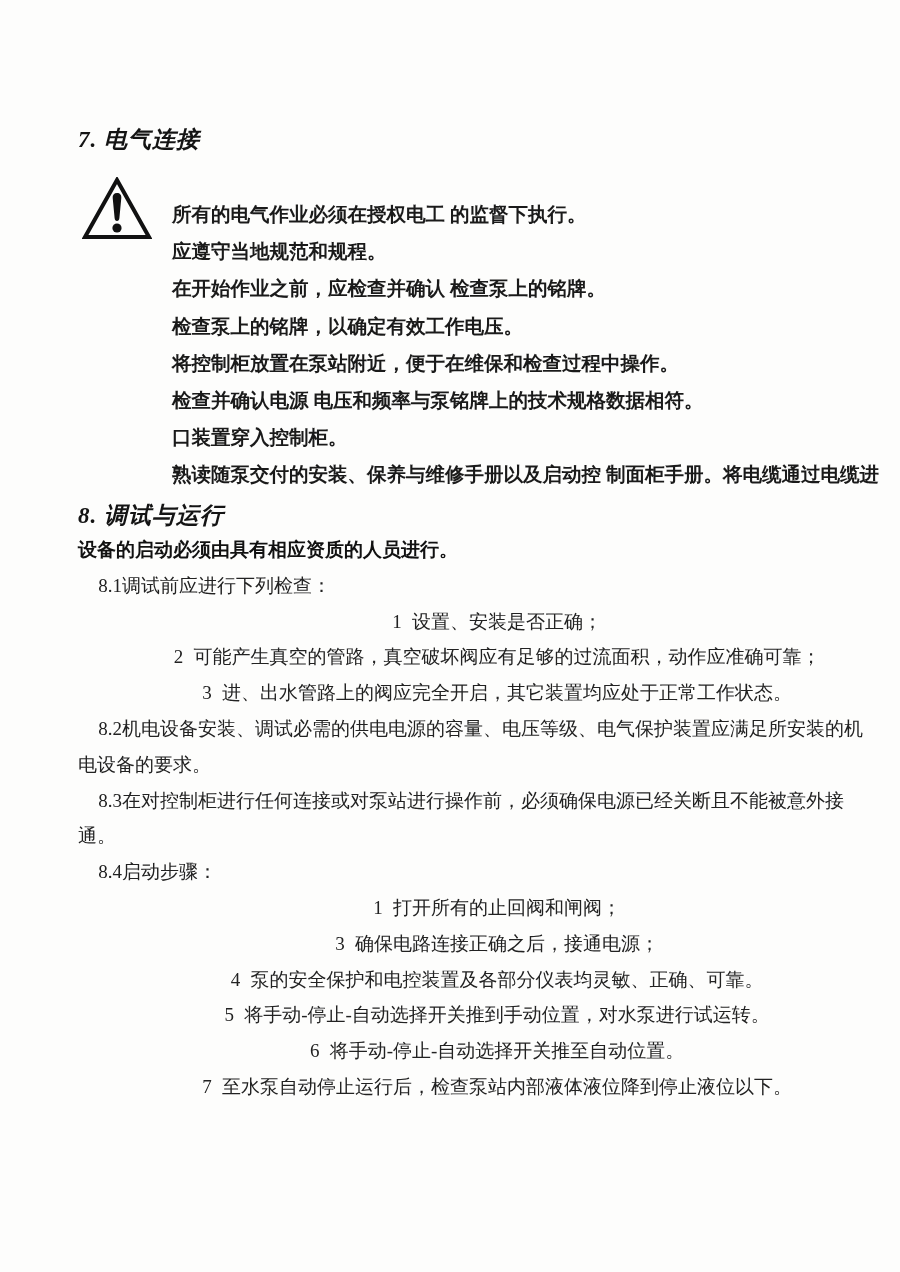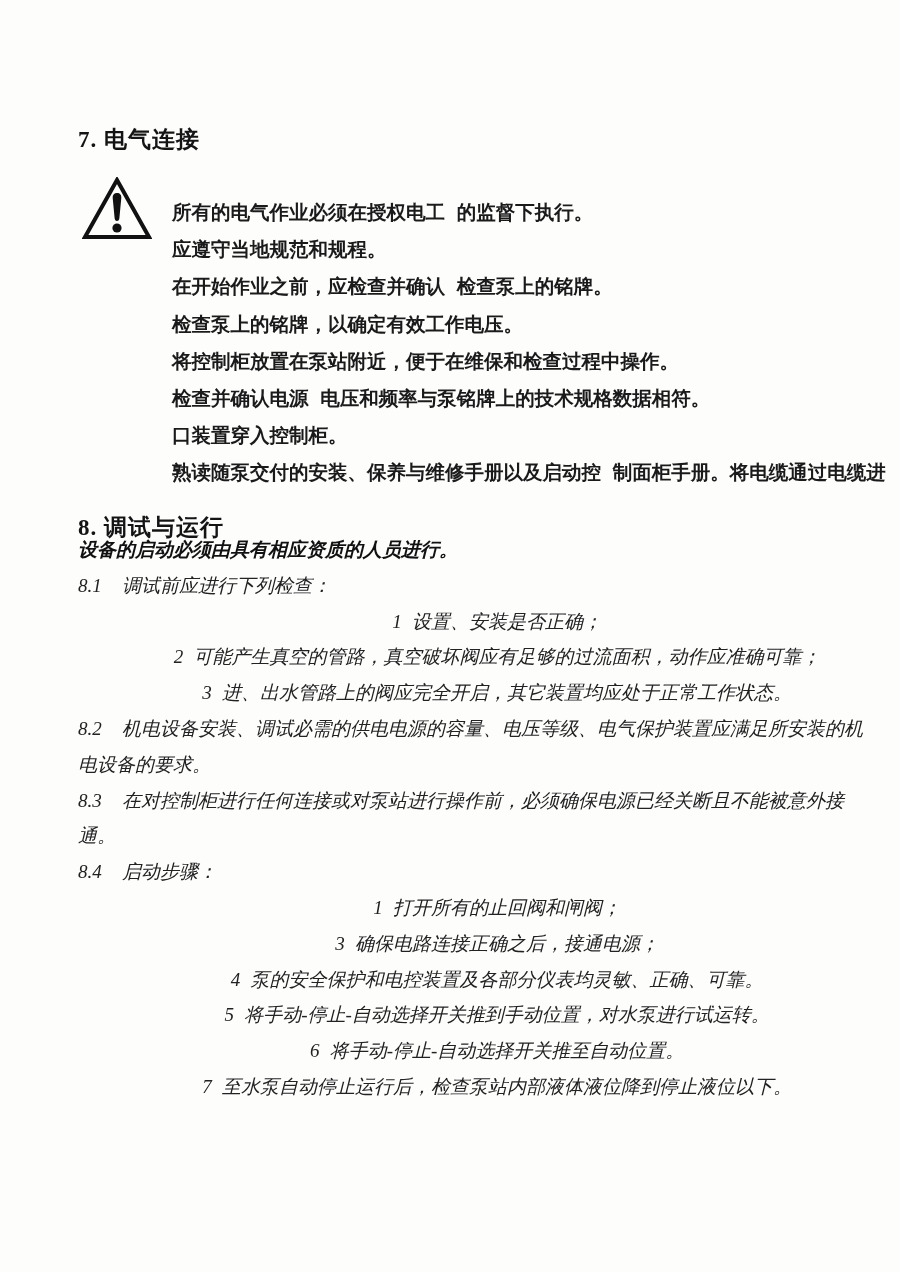--- a/index.html
+++ b/index.html
@@ -16,51 +16,51 @@
     overflow: hidden;
   }
   .h-section {
     position: absolute;
     left: 78px;
     font-size: 23px;
     font-weight: bold;
     letter-spacing: 1px;
     white-space: nowrap;
     color: #141414;
+    font-style: italic;
   }
   #heading7 { top: 124px; }
-  #heading8 { top: 512px; }
+  #heading8 { top: 500px; }
 
   .warning-icon {
     position: absolute;
     left: 82px; top: 177px;
     width: 70px; height: 64px;
   }
   .warning-text {
     position: absolute;
     left: 172px; top: 196px;
     line-height: 37.2px;
     font-size: 19.5px;
     font-weight: 600;
     color: #1a1a1a;
-    font-family: Liberation Mono, monospace;
   }
   .warning-text .wline { white-space: nowrap; }
 
   .body8 {
     position: absolute;
     left: 78px; top: 532px;
     width: 800px;
     font-size: 19px;
     line-height: 35.8px;
     color: #222222;
   }
-  .body8 .line { white-space: nowrap; font-style: italic; }
+  .body8 .line { white-space: nowrap; }
   .intro-line { font-weight: bold; color: #111111; }
-  .clause-num { display: inline-block; min-width: 44px; }
+  .clause-num { display: inline-block; min-width: 44px; text-align: right; }
   .sub-item { padding-left: 28px; text-align: center; }
   .sub-num { display: inline-block; min-width: 30px; }
 </style>
 </head>
 <body>
 
 <div class="page">
 
   <div id="heading7" class="h-section">7. 电气连接</div>
 

